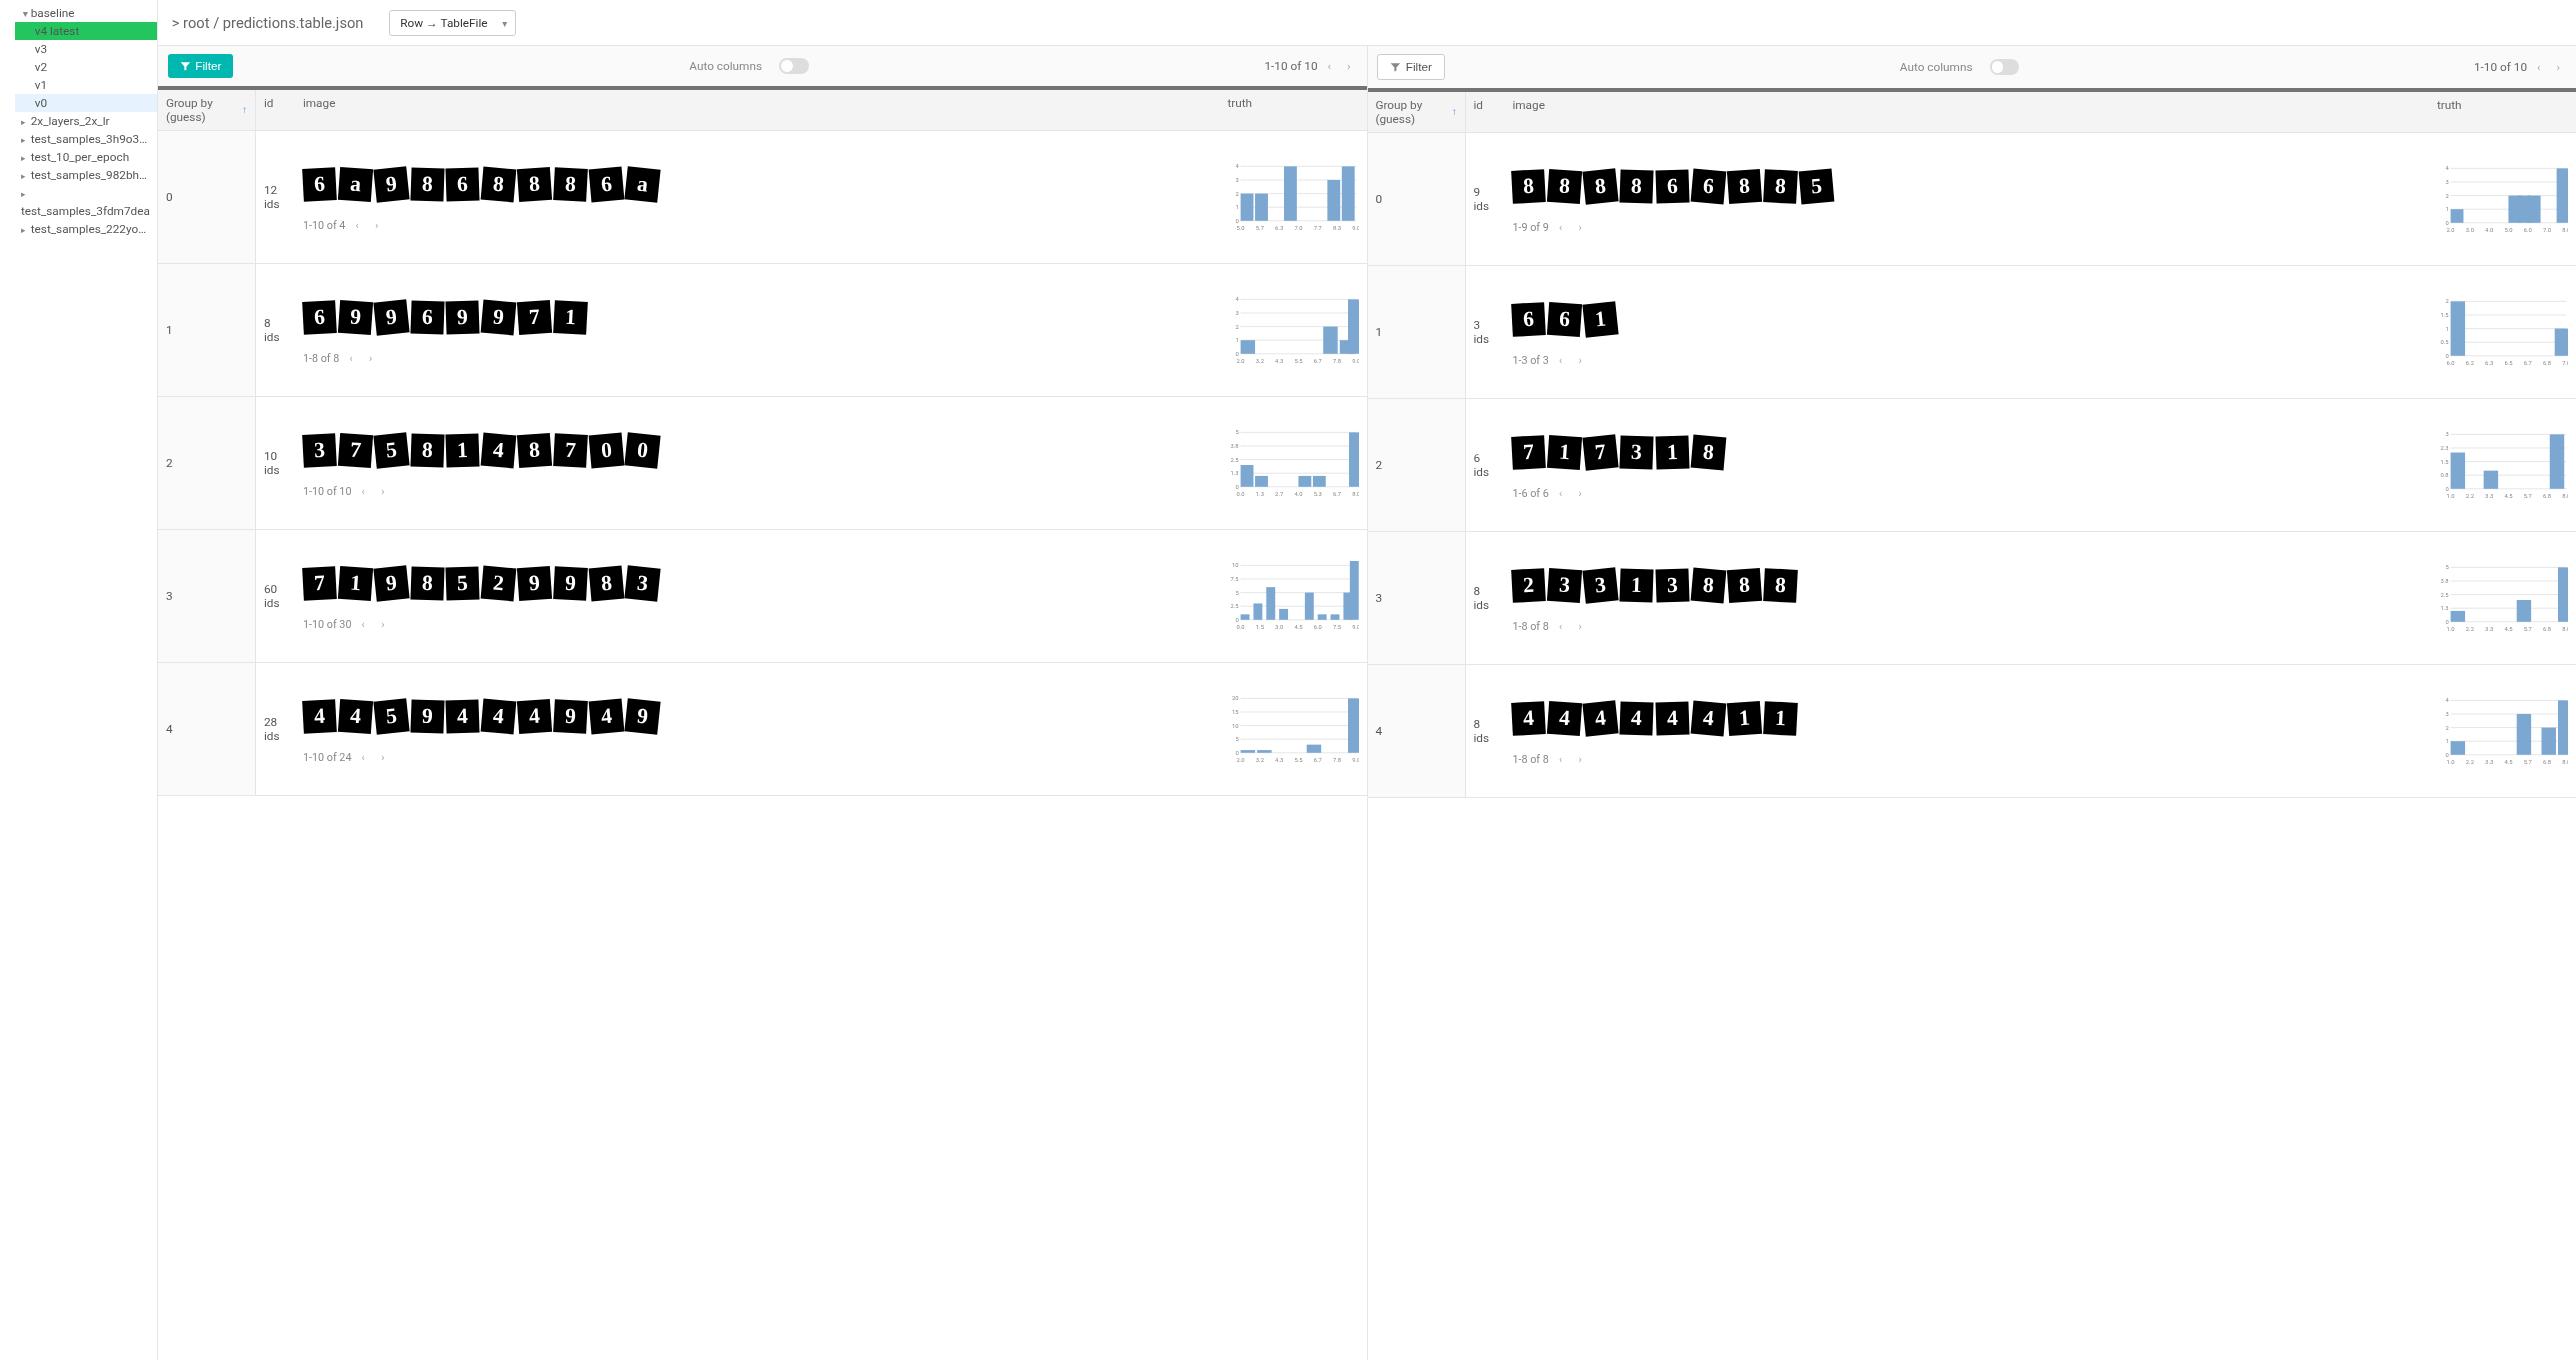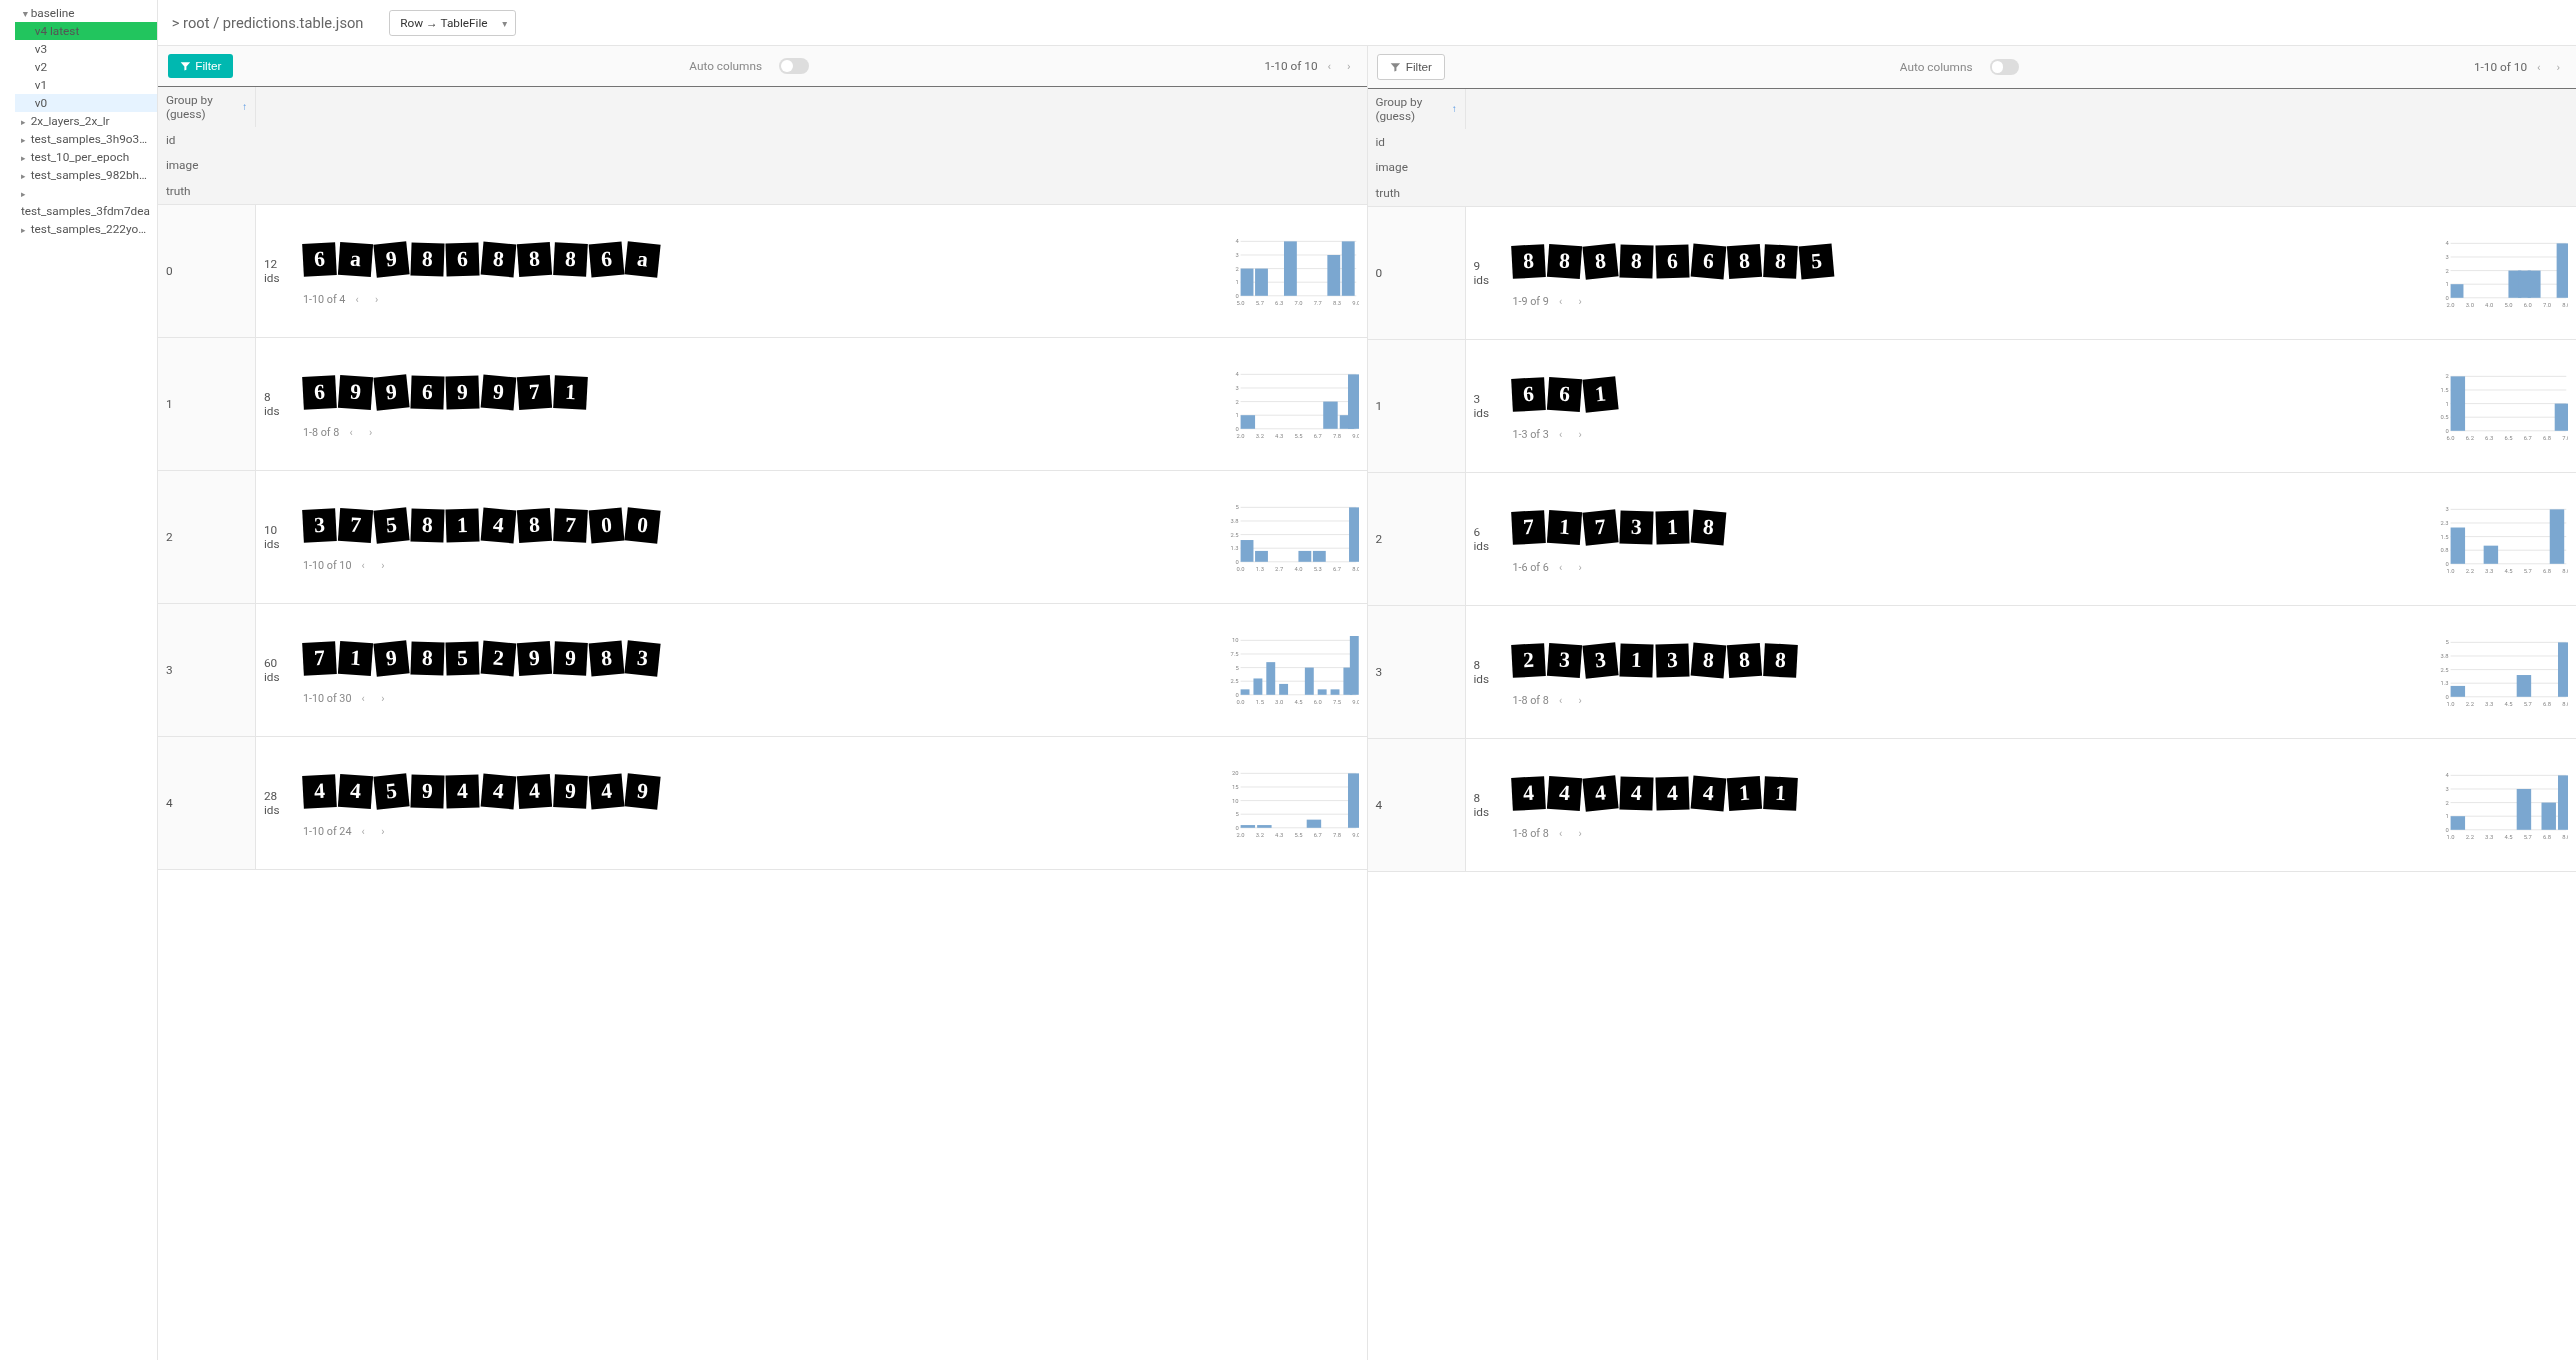--- a/index.html
+++ b/index.html
@@ -24,21 +24,21 @@
 .filter-btn { border: none; border-radius: 2.9px; padding: 4.9px 11.8px; font-size: 11.8px; cursor: pointer; display: inline-flex; align-items: center; gap: 4.9px; }
 .filter-btn.primary { background: #00b8b0; color: #fff; }
 .filter-btn.secondary { background: #fff; border: 1px solid #ccc; color: #555; }
 .icon-filter { width: 10.8px; height: 10.8px; }
 .toolbar-spacer { flex: 1; }
 .auto-cols { display: flex; align-items: center; gap: 17px; color: #888; font-size: 11.8px; }
 .toggle { width: 29.5px; height: 15.7px; background: #ddd; border-radius: 7.9px; position: relative; cursor: pointer; }
 .toggle::after { content: ""; position: absolute; width: 11.8px; height: 11.8px; background: #fff; border-radius: 50%; top: 2px; left: 2px; }
 .pager { display: flex; align-items: center; gap: 3.9px; color: #666; font-size: 11.8px; }
 .pager-btn { width: 15.7px; height: 15.7px; display: inline-flex; align-items: center; justify-content: center; cursor: pointer; color: #aaa; }
-.table-head { display: flex; background: #f4f4f4; border-top: 1px solid #737373; border-bottom: 1px solid #e5e5e5; font-size: 11.8px; color: #666; flex-direction: column; }
+.table-head { display: flex; background: #f4f4f4; border-top: 4px solid #737373; border-bottom: 1px solid #e5e5e5; font-size: 11.8px; color: #666; }
 .col-group { width: 98px; padding: 5.9px 7.9px; border-right: 1px solid #e5e5e5; display: flex; align-items: center; gap: 3.9px; }
 .col-id { width: 39px; padding: 5.9px 7.9px; }
 .col-image { flex: 1; padding: 5.9px 7.9px; }
 .col-truth { width: 147px; padding: 5.9px 7.9px; }
 .sort-arrow { color: #4a90e2; font-size: 9.8px; }
 .table-body { flex: 1; overflow-y: auto; }
 .row { display: flex; border-bottom: 1px solid #e5e5e5; min-height: 133px; }
 .cell-group { width: 98px; padding: 9.8px 7.9px; border-right: 1px solid #e5e5e5; display: flex; align-items: center; font-size: 11.8px; color: #555; background: #fafafa; }
 .cell-id { width: 39px; padding: 9.8px 7.9px; display: flex; align-items: center; font-size: 11.8px; color: #555; }
 .cell-image { flex: 1; padding: 17.7px 7.9px 9.8px; display: flex; flex-direction: column; justify-content: center; }

